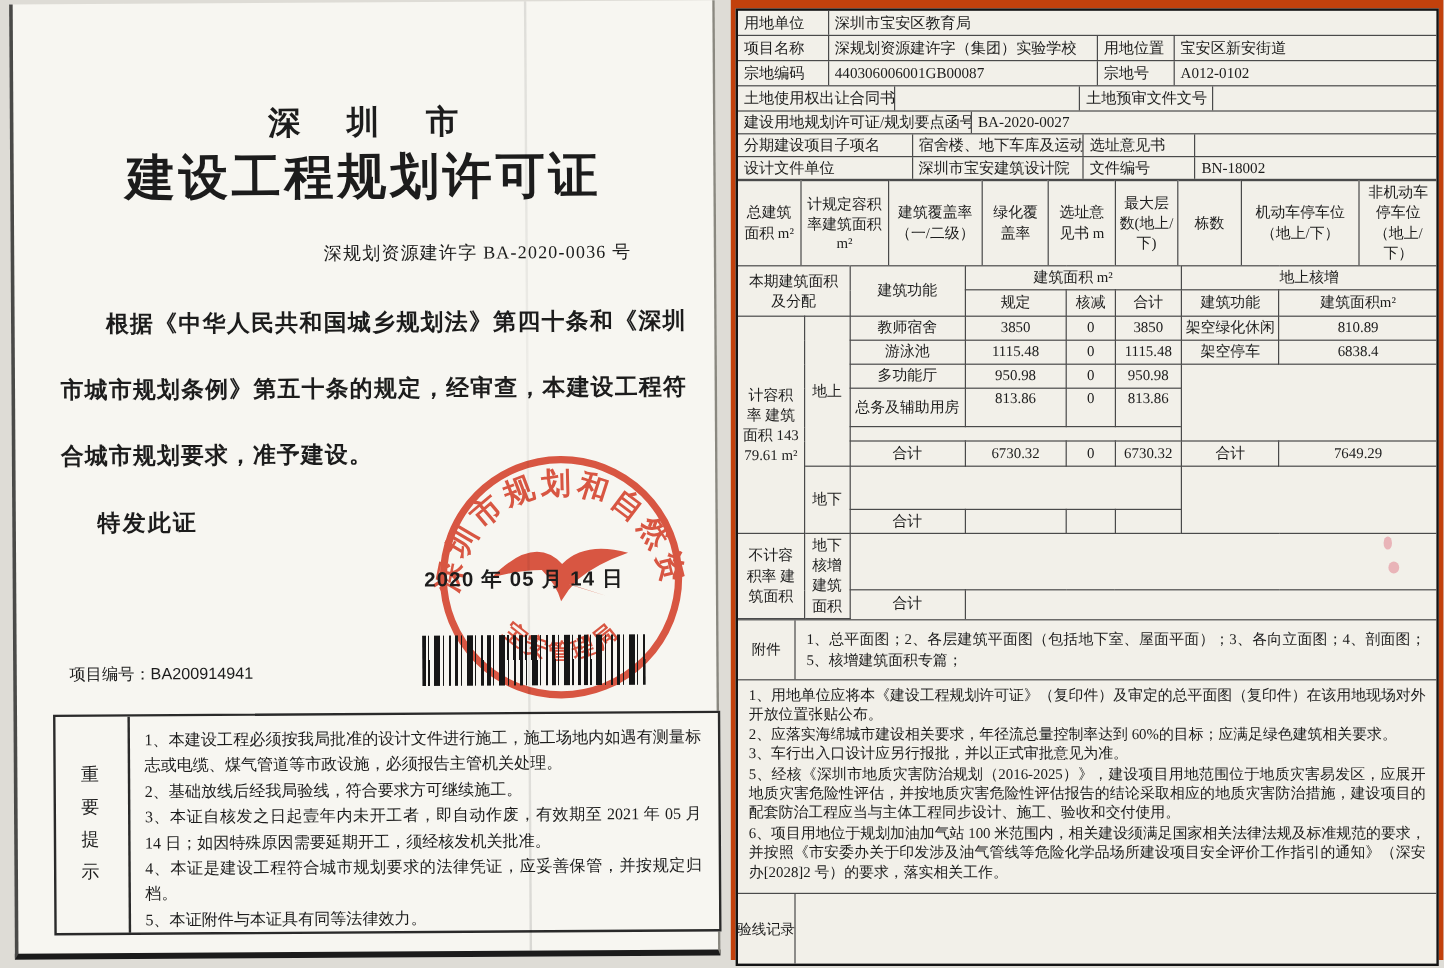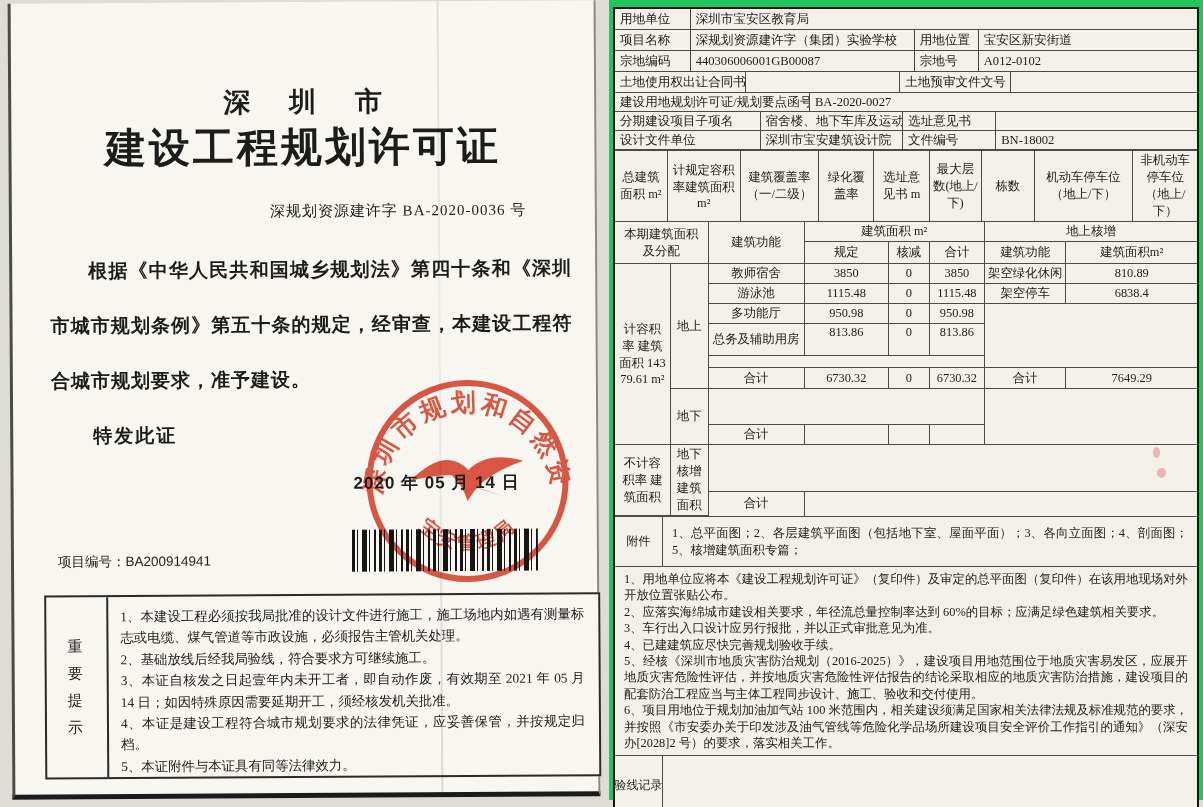--- a/index.html
+++ b/index.html
@@ -14,41 +14,41 @@
   .left-page::after { content:""; position:absolute; left:73%; top:0; bottom:0; width:2px;
     background:linear-gradient(180deg, rgba(0,0,0,0.10), rgba(0,0,0,0.04) 40%, rgba(0,0,0,0.12)); }
   .city-title { position:absolute; top:82px; left:0; right:0; text-align:center;
     font-size:27px; font-weight:bold; letter-spacing:16px; text-indent:16px; }
   .main-title { position:absolute; top:118px; left:0; right:0; text-align:center;
     font-size:41px; font-weight:bold; letter-spacing:3px;
     font-family:"Liberation Sans","DejaVu Sans",sans-serif; }
   .cert-no { position:absolute; top:200px; left:258px; font-size:15px; letter-spacing:1px; }
   .body-par { position:absolute; top:240px; left:38px; width:522px; font-size:19px;
     font-weight:600; line-height:55px; text-align:justify; text-indent:2em; letter-spacing:1px; }
-  .issue-line { position:absolute; top:420px; left:80px; font-size:19px; font-weight:600; letter-spacing:2px; }
+  .issue-line { position:absolute; top:420px; left:68px; font-size:19px; font-weight:600; letter-spacing:2px; }
   .seal { position:absolute; left:342px; top:368px; width:224px; height:224px; opacity:0.88; }
   .issue-date { position:absolute; left:340px; top:470px; font-size:17px; font-weight:bold;
     font-family:"Liberation Sans","DejaVu Sans",sans-serif; letter-spacing:1px; z-index:3; }
   .barcode { position:absolute; left:338px; top:528px; width:186px; height:42px;
     background-image:repeating-linear-gradient(90deg,
       #161616 0 3px, transparent 3px 5px, #161616 5px 6px, transparent 6px 10px,
       #161616 10px 15px, transparent 15px 17px, #161616 17px 18px, transparent 18px 22px,
       #161616 22px 24px, transparent 24px 27px); }
   .project-no { position:absolute; left:44px; top:550px; font-size:13.5px;
     font-family:"Liberation Sans","DejaVu Sans",sans-serif; }
   .notice-box { position:absolute; left:30px; top:592px; width:556px; height:184px;
     border:2px solid #2a2a2a; display:flex; background:#f7f6f1; }
   .notice-label { width:62px; border-right:2px solid #2a2a2a; display:flex; align-items:center;
     justify-content:center; text-align:center; font-size:15px; letter-spacing:3px; line-height:27px;
     padding:0 13px; }
   .notice-body { flex:1; padding:9px 14px 6px 12px; }
   .notice-body div { font-size:13.4px; line-height:21.4px; text-align:justify; }
 
   
-  .right-page { position:absolute; left:609px; top:0; width:594px; height:800px; background:#22c55e; }
+  .right-page { position:absolute; left:609px; top:0; width:594px; height:800px; background:#c2410c; }
   .rp-frame { position:absolute; left:4px; top:7px; width:586px; border:2px solid #141414; background:#f2f0e9; }
   .irow { display:flex; border-bottom:1px solid #4a4a4a; align-items:stretch; }
   .icell { border-right:1px solid #4a4a4a; padding:0 5px; font-size:12.6px;
     display:flex; align-items:center; overflow:hidden; white-space:nowrap; }
   .icell:last-child { border-right:none; }
   table.grid { width:100%; border-collapse:collapse; table-layout:fixed; }
   table.grid td { border:1px solid #4a4a4a; font-size:12.4px; padding:1px 3px;
     text-align:center; vertical-align:middle; word-break:break-all; }
   table.grid tr:first-child td { border-top:none; }
   table.grid td:first-child { border-left:none; }
@@ -273,21 +273,20 @@
       <div class="sec-split">
         <div class="brow" style="min-height:50px">
           <div class="blabel">附件</div>
           <div class="bcontent" style="display:flex;align-items:center">1、总平面图；2、各层建筑平面图（包括地下室、屋面平面）；3、各向立面图；4、剖面图；5、核增建筑面积专篇；</div>
         </div>
         <div class="brow" style="min-height:178px">
           <div class="bcontent">
             <div>1、用地单位应将本《建设工程规划许可证》（复印件）及审定的总平面图（复印件）在该用地现场对外开放位置张贴公布。</div>
             <div>2、应落实海绵城市建设相关要求，年径流总量控制率达到 60%的目标；应满足绿色建筑相关要求。</div>
             <div>3、车行出入口设计应另行报批，并以正式审批意见为准。</div>
-            <div>4、已建建筑应尽快完善规划验收手续。</div>
             <div>5、经核《深圳市地质灾害防治规划（2016-2025）》，建设项目用地范围位于地质灾害易发区，应展开地质灾害危险性评估，并按地质灾害危险性评估报告的结论采取相应的地质灾害防治措施，建设项目的配套防治工程应当与主体工程同步设计、施工、验收和交付使用。</div>
             <div>6、项目用地位于规划加油加气站 100 米范围内，相关建设须满足国家相关法律法规及标准规范的要求，并按照《市安委办关于印发涉及油气管线等危险化学品场所建设项目安全评价工作指引的通知》（深安办[2028]2 号）的要求，落实相关工作。</div>
           </div>
         </div>
         <div class="brow" style="min-height:58px">
           <div class="blabel">验线记录</div>
           <div class="bcontent"></div>
         </div>
       </div>
     </div>

